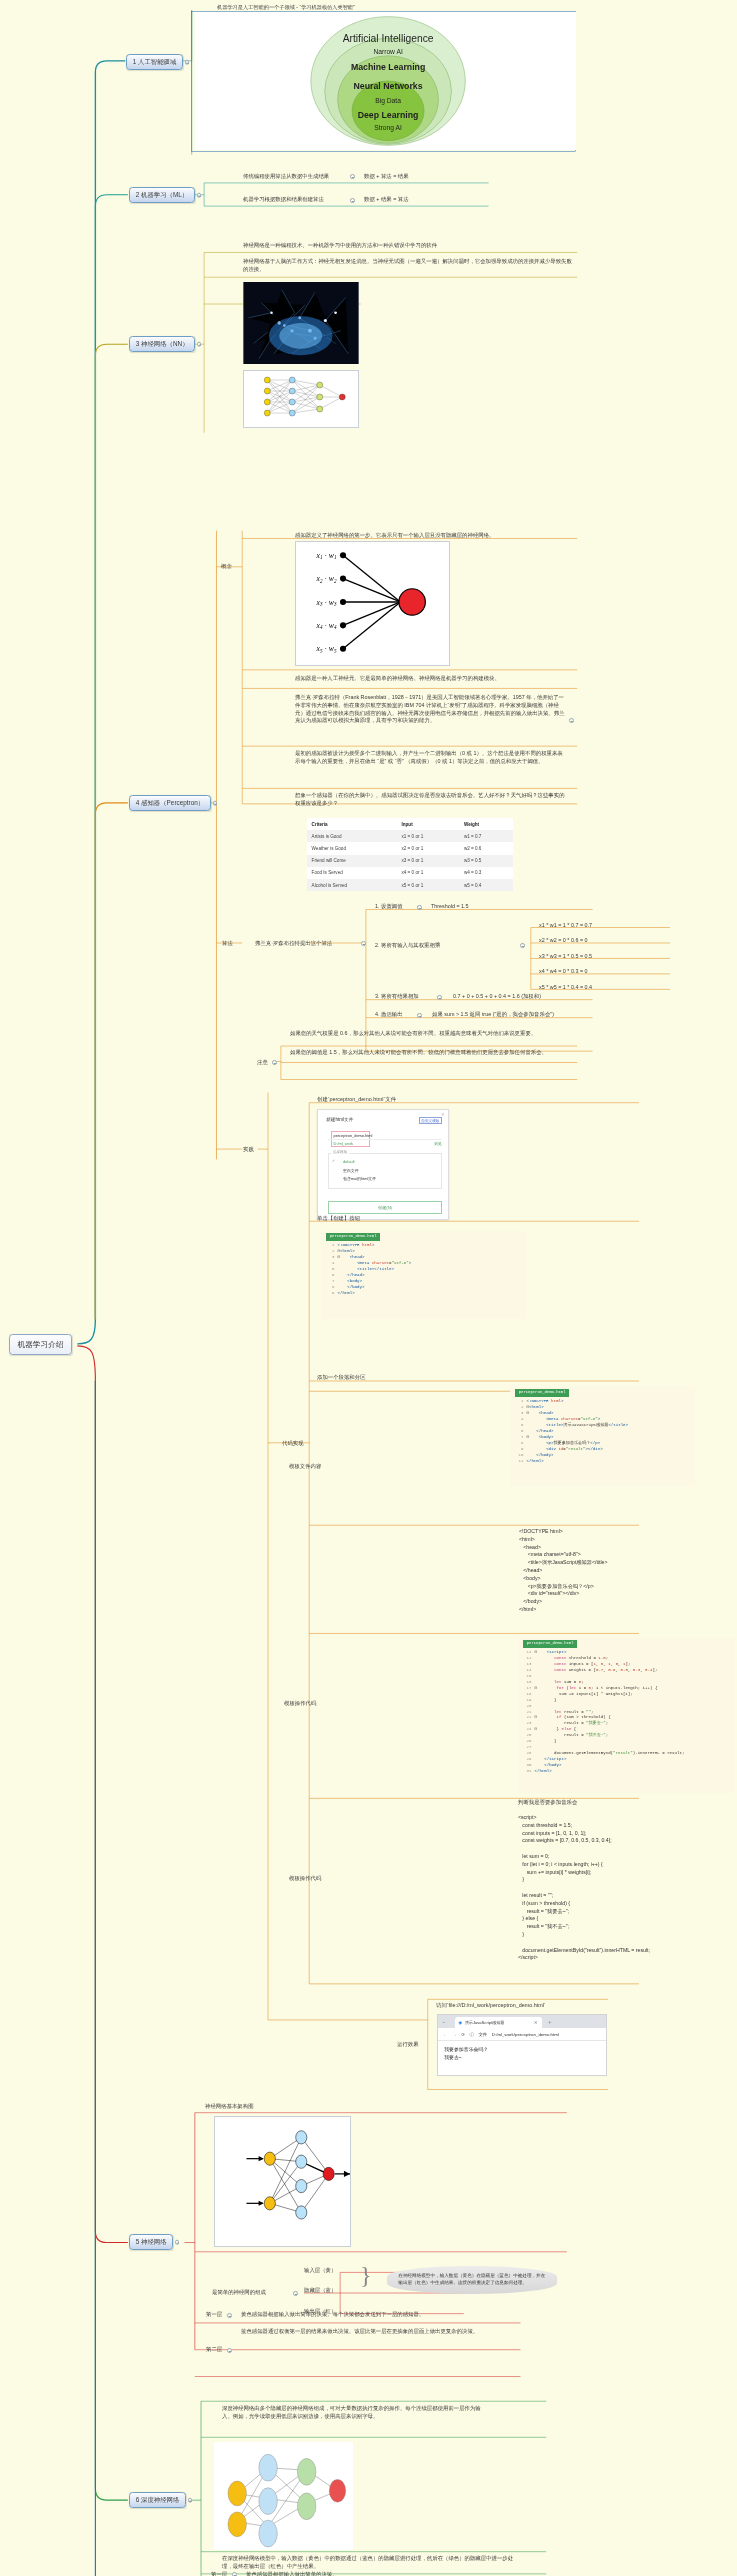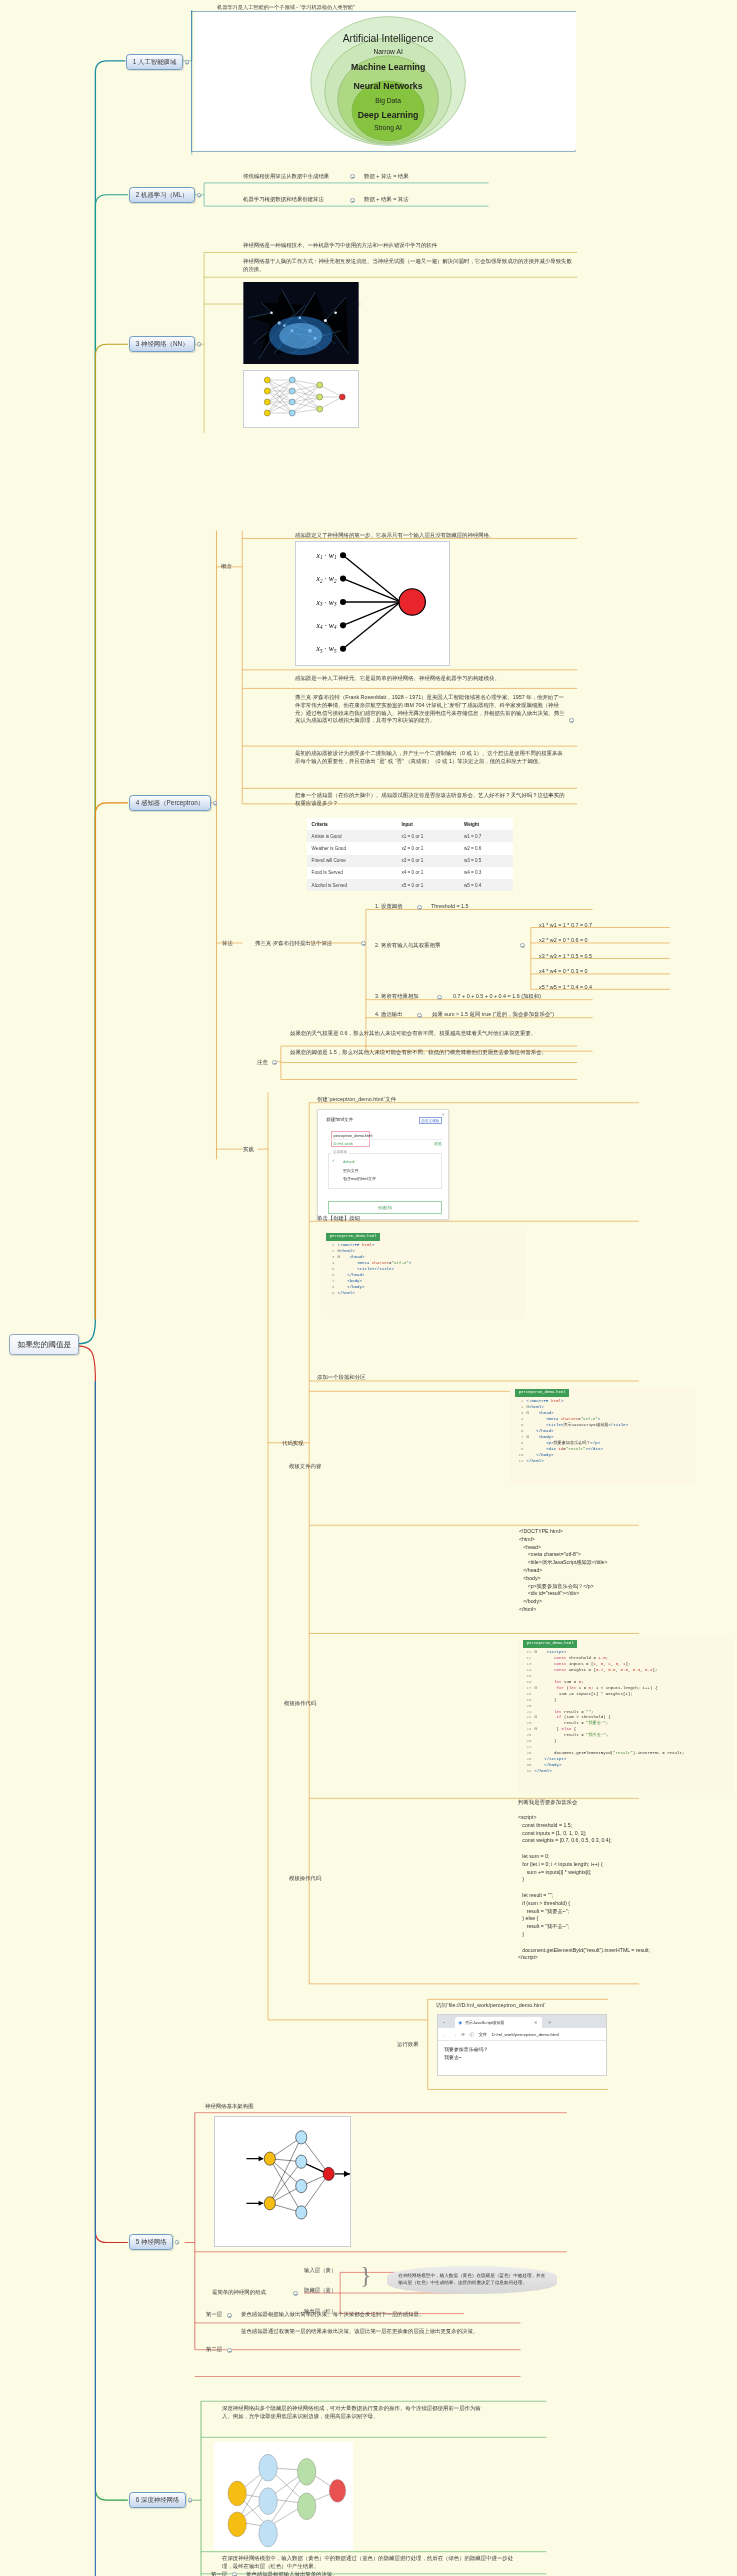--- a/index.html
+++ b/index.html
@@ -207,21 +207,21 @@
   <line x1="390" y1="5032" x2="1060" y2="5032" stroke="#2e9e4a" stroke-width="1"></line>
   <line x1="390" y1="5080" x2="1060" y2="5080" stroke="#2e9e4a" stroke-width="1"></line>
 
   <path d="M340 5252 L360 5252" fill="none" stroke="#2a6fb5" stroke-width="1.2"></path>
   <path d="M360 5082 L360 5320" fill="none" stroke="#2a6fb5" stroke-width="1.2"></path>
   <line x1="360" y1="5082" x2="1100" y2="5082" stroke="#2a6fb5" stroke-width="1"></line>
   <line x1="360" y1="5320" x2="1100" y2="5320" stroke="#2a6fb5" stroke-width="1"></line>
 </svg>
 
 <div class="root">
-  <span>如果您的阈值是</span>
+  <span>机器学习介绍</span>
 </div>
 
 <div class="l1" style="left:126px; top:54px;">
   <span>1 人工智能疆域</span>
   <span class="collapse"></span>
 </div>
 
 <div class="tn" style="left:217px; top:4.1px; font-size:5.2px;">机器学习是人工智能的一个子领域 - “学习机器模仿人类智能”</div>
 
 <svg class="venn" style="left:195px; top:12.4px;font-size:11px" width="381" height="138" viewBox="0 0 740 268">

